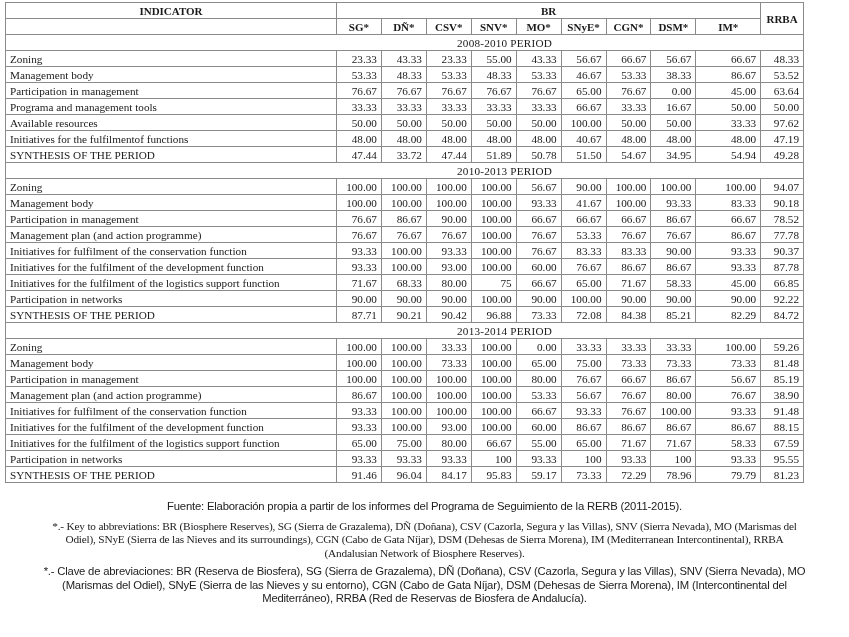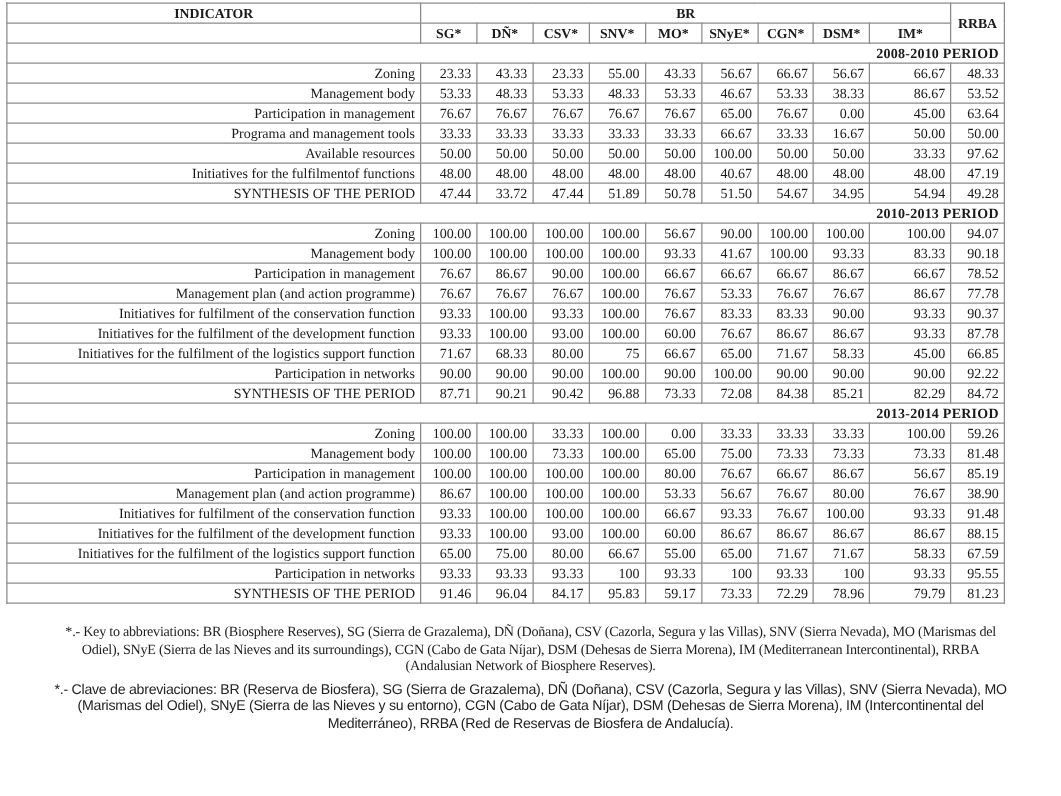--- a/index.html
+++ b/index.html
@@ -5,23 +5,23 @@
   html, body { margin:0; padding:0; background:#ffffff; }
   body { width:849px; height:637px; overflow:hidden; font-family:"Liberation Serif","DejaVu Serif",serif; color:#1a1a1a; }
   .wrap { position:relative; width:849px; height:637px; }
   table.t { position:absolute; left:5px; top:2px; border-collapse:collapse; table-layout:fixed; width:799px; font-size:11.2px; }
   table.t td, table.t th { border:1px solid #8a8a8a; padding:0 4px; height:15px; line-height:14px; white-space:nowrap; overflow:hidden; }
   table.t th { font-weight:bold; text-align:center; font-size:11px; }
   .c-ind { width:302px; }
   .c-br { width:41px; }
   .c-im { width:59px; }
   .c-rr { width:39px; }
-  td.ind { text-align:right; padding-left:6px; }
+  td.ind { text-align:left; padding-left:6px; }
   td.num { text-align:right; padding-right:5px; }
-  tr.period td { font-weight:bold; text-align:right; padding-left:204px; letter-spacing:0.2px; border-left:1px solid #8a8a8a; border-right:1px solid #8a8a8a; }
+  tr.period td { font-weight:normal; text-align:center; padding-left:204px; letter-spacing:0.2px; border-left:1px solid #8a8a8a; border-right:1px solid #8a8a8a; }
   th.hdr-ind { height:16px; }
   th.rrba { vertical-align:middle; }
   .notes { position:absolute; left:0; top:500px; width:849px; text-align:center; font-family:"Liberation Sans","DejaVu Sans",sans-serif; font-size:11.3px; color:#222; line-height:13.5px; letter-spacing:-0.2px; }
   .notes p { margin:0 0 6px 0; padding:0 40px; }
   .notes p.tight { margin-bottom:5px;font-family:Liberation Serif, serif; }
 </style>
 </head>
 <body>
 
 <div class="wrap">
@@ -390,16 +390,17 @@
           <td class="num">73.33</td>
           <td class="num">72.29</td>
           <td class="num">78.96</td>
           <td class="num">79.79</td>
           <td class="num">81.23</td>
         </tr>
       </tbody>
   </table>
 
   <div class="notes">
+    <p>Fuente: Elaboración propia a partir de los informes del Programa de Seguimiento de la RERB (2011-2015).</p>
     <p class="tight">*.- Key to abbreviations: BR (Biosphere Reserves), SG (Sierra de Grazalema), DÑ (Doñana), CSV (Cazorla, Segura y las Villas), SNV (Sierra Nevada), MO (Marismas del Odiel), SNyE (Sierra de las Nieves and its surroundings), CGN (Cabo de Gata Níjar), DSM (Dehesas de Sierra Morena), IM (Mediterranean Intercontinental), RRBA (Andalusian Network of Biosphere Reserves).</p>
     <p>*.- Clave de abreviaciones: BR (Reserva de Biosfera), SG (Sierra de Grazalema), DÑ (Doñana), CSV (Cazorla, Segura y las Villas), SNV (Sierra Nevada), MO (Marismas del Odiel), SNyE (Sierra de las Nieves y su entorno), CGN (Cabo de Gata Níjar), DSM (Dehesas de Sierra Morena), IM (Intercontinental del Mediterráneo), RRBA (Red de Reservas de Biosfera de Andalucía).</p>
   </div>
 </div>
 
 </body></html>

